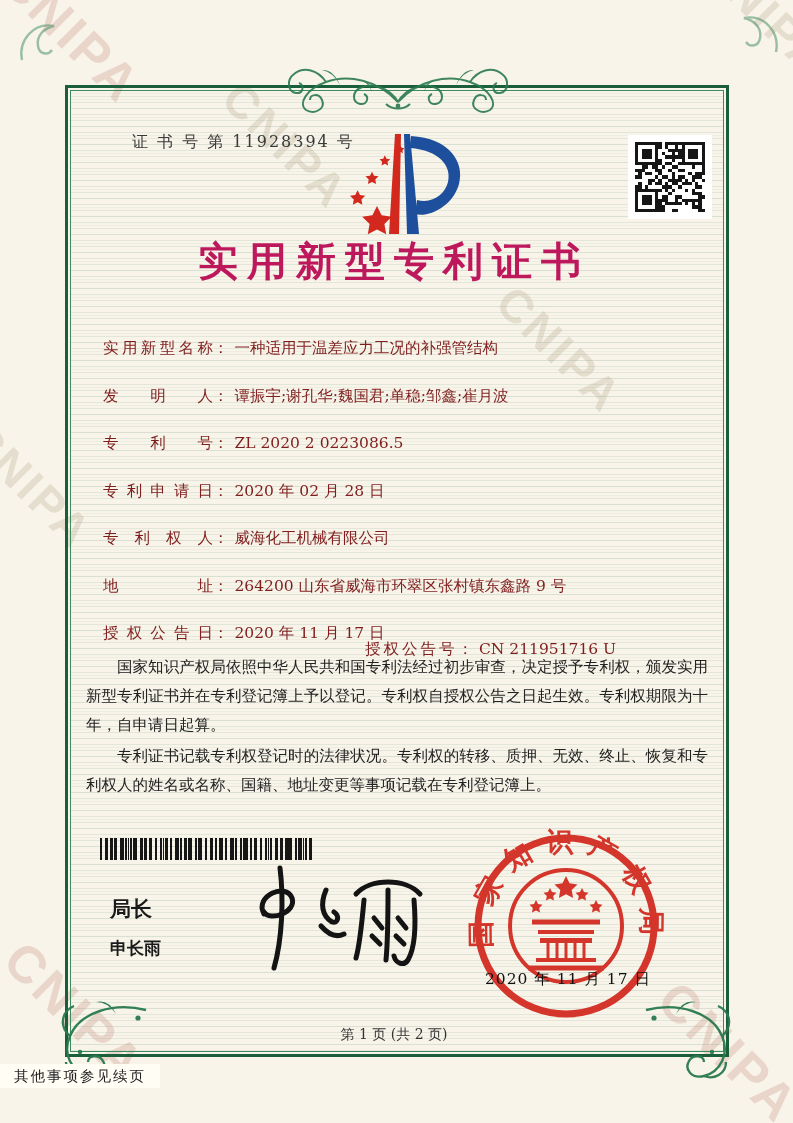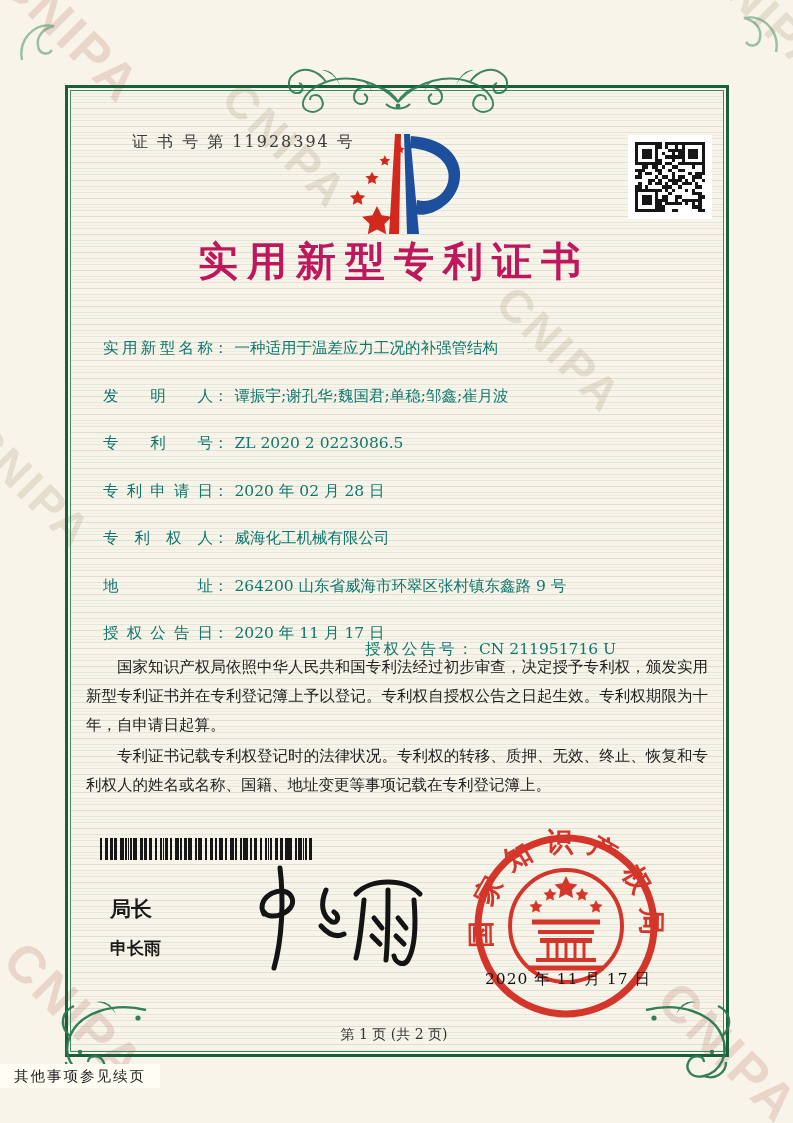--- a/index.html
+++ b/index.html
@@ -45,21 +45,21 @@
     width:70px; height:70px; background:#fff;
   }
   .qr-grid .q1{ background:#161616; }
   .title{
     position:absolute; left:65px; top:234px; width:658px;
     text-align:center; font-size:40px; font-weight:700; letter-spacing:9px;
     color:#be185d;
   }
   .fields{
     position:absolute; left:103px; top:336px; width:580px;
-    font-size:15.5px; color:#0f766e;
+    font-size:15.5px; color:#7f1d1d;
   }
   .row{ position:relative; height:47.5px; line-height:24px; white-space:nowrap; }
   .lbl{
     display:inline-block; width:110px; vertical-align:top;
     text-align:justify; text-align-last:justify;
   }
   .colon{ display:inline-block; margin-right:6px; }
   .grp2{ position:absolute; left:262px; top:16px; }
   .grp2 .lbl2{ display:inline-block; letter-spacing:3px; }
   .paras{

